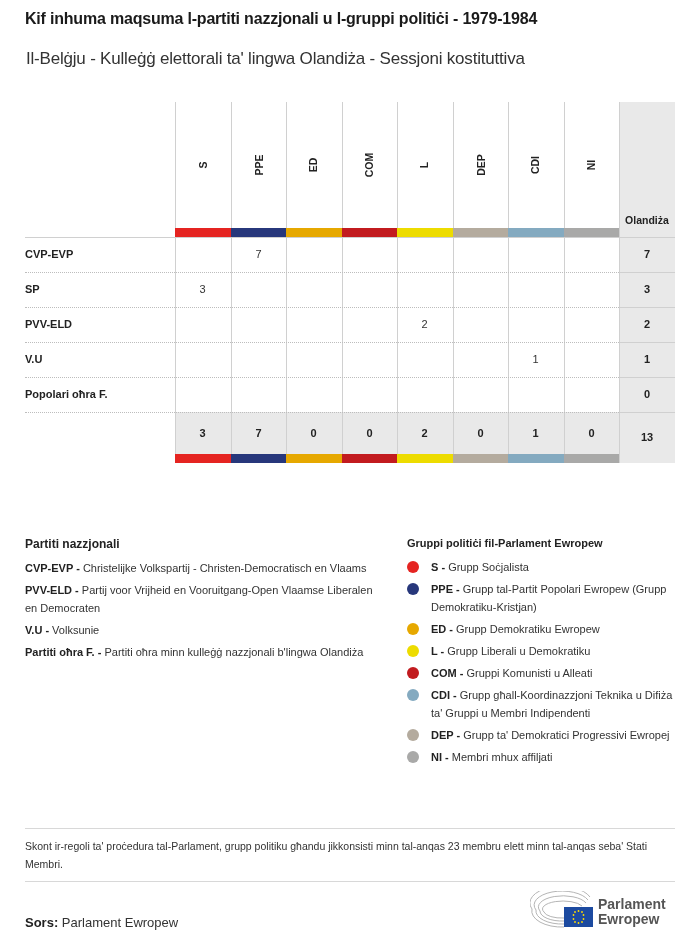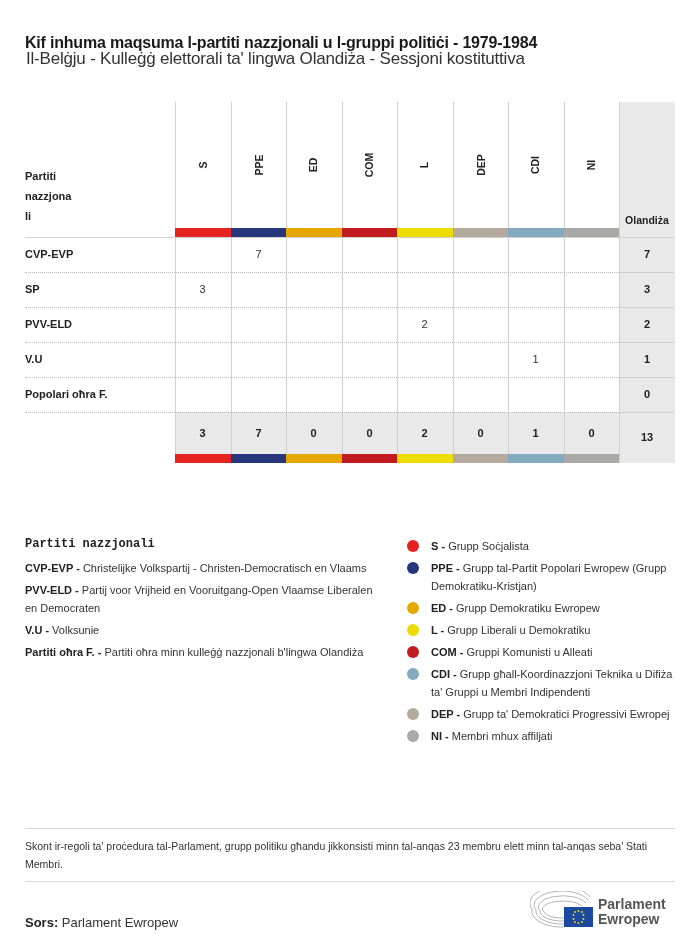--- a/index.html
+++ b/index.html
@@ -1,19 +1,19 @@
 <!DOCTYPE html>
 <html><head>
 <meta charset="utf-8">
 <style>
   * { box-sizing: border-box; margin: 0; padding: 0; }
   html, body { width: 700px; height: 949px; background: #fff; overflow: hidden; }
   body { font-family: "Liberation Sans", "DejaVu Sans", sans-serif; color: #222; position: relative; }
 
-  .title { position: absolute; left: 25px; top: 34px; font-size: 16px; font-weight: bold; color: #1a1a1a; letter-spacing: -0.2px; }
+  .title { position: absolute; left: 25px; top: 10px; font-size: 16px; font-weight: bold; color: #1a1a1a; letter-spacing: -0.2px; }
   .subtitle { position: absolute; left: 26px; top: 49px; font-size: 17px; color: #333; letter-spacing: -0.2px; }
 
   
   .tbl { position: absolute; left: 25px; top: 102px; width: 650px; height: 361px; }
   .corner-label { position: absolute; left: 0; top: 64px; width: 60px; font-size: 11px; font-weight: bold; line-height: 20px; color: #222; }
   .vline { position: absolute; top: 0; width: 1px; background: #d0d0d0; height: 361px; }
   .colhead { position: absolute; top: 0; height: 126px; width: 55px; display: flex; align-items: center; justify-content: center; }
   .colhead span { transform: rotate(-90deg); font-size: 10.5px; font-weight: bold; white-space: nowrap; color: #222; }
   .cbar { position: absolute; top: 126px; height: 9px; }
   .totals-col { position: absolute; left: 594px; top: 0; width: 56px; height: 361px; background: #e9e9e9; }
@@ -27,21 +27,21 @@
   .row-sep { position: absolute; left: 0; width: 594px; height: 0; border-top: 1px dotted #bdbdbd; }
   .row-sep-tot { position: absolute; left: 594px; width: 56px; height: 1px; background: #d0d0d0; }
 
   .sumrow { position: absolute; left: 150px; top: 310px; width: 444px; height: 42px; background: #e9e9e9; }
   .sumcell { position: absolute; top: 310px; height: 42px; width: 55px; line-height: 42px; text-align: center; font-size: 11px; font-weight: bold; color: #222; }
   .grand { position: absolute; left: 594px; top: 310px; width: 56px; height: 51px; line-height: 51px; text-align: center; font-size: 11px; font-weight: bold; color: #222; }
   .bbar { position: absolute; top: 352px; height: 9px; }
 
   
   .leg-left { position: absolute; left: 25px; top: 537px; width: 355px; }
-  .leg-left h3 { font-family: Liberation Mono, monospace; font-size: 12px; font-weight: bold; color: #222; margin-bottom: 8px; }
+  .leg-left h3 { font-family: Liberation Sans, sans-serif; font-size: 12px; font-weight: bold; color: #222; margin-bottom: 8px; }
   .leg-left .item { font-size: 11px; line-height: 18px; color: #333; margin-bottom: 4px; }
   .leg-left .item b { color: #222; }
 
   .leg-right { position: absolute; left: 407px; top: 537px; width: 270px; }
   .leg-right h3 { font-size: 11px; font-weight: bold; color: #222; margin-bottom: 9px; }
   .leg-right .item { position: relative; padding-left: 24px; font-size: 11px; line-height: 18px; color: #333; margin-bottom: 4px; }
   .leg-right .item b { color: #222; }
   .dot { position: absolute; left: 0; top: 3px; width: 12px; height: 12px; border-radius: 50%; }
 
   .hr { position: absolute; left: 25px; width: 650px; height: 1px; background: #d8d8d8; }
@@ -54,25 +54,20 @@
 </style>
 </head>
 <body>
 
 <div class="title">Kif inhuma maqsuma l-partiti nazzjonali u l-gruppi politiċi - 1979-1984</div>
 <div class="subtitle">Il-Belġju - Kulleġġ elettorali ta' lingwa Olandiża - Sessjoni kostituttiva</div>
 
 <div class="tbl" id="tbl">
   <div class="sumrow"></div>
     <div class="totals-col"></div>
-  <div class="corner-label">
-    <div>Partiti</div>
-    <div>nazzjona</div>
-    <div>li</div>
-  </div>
   <div class="totals-head">Olandiża</div>
   <div class="header-rule"></div>
 <div class="vline" style="left: 150px;"></div>
     <div class="vline" style="left: 206px;"></div>
     <div class="vline" style="left: 261px;"></div>
     <div class="vline" style="left: 317px;"></div>
     <div class="vline" style="left: 372px;"></div>
     <div class="vline" style="left: 428px;"></div>
     <div class="vline" style="left: 483px;"></div>
     <div class="vline" style="left: 539px;"></div>
@@ -202,20 +197,21 @@
   <h3>Partiti nazzjonali</h3>
   <div id="legLeft">
       <div class="item"><b>CVP-EVP -</b> <span>Christelijke Volkspartij - Christen-Democratisch en Vlaams</span></div>
       <div class="item"><b>PVV-ELD -</b> <span>Partij voor Vrijheid en Vooruitgang-Open Vlaamse Liberalen en Democraten</span></div>
       <div class="item"><b>V.U -</b> <span>Volksunie</span></div>
       <div class="item"><b>Partiti oħra F. -</b> <span>Partiti oħra minn kulleġġ nazzjonali b'lingwa Olandiża</span></div>
     </div>
 </div>
 
 <div class="leg-right">
+  <h3>Gruppi politiċi fil-Parlament Ewropew</h3>
   <div id="legRight">
       <div class="item"><span class="dot" style="background: rgb(229, 36, 33);"></span><b>S -</b> <span>Grupp Soċjalista</span></div>
       <div class="item"><span class="dot" style="background: rgb(39, 55, 123);"></span><b>PPE -</b> <span>Grupp tal-Partit Popolari Ewropew (Grupp Demokratiku-Kristjan)</span></div>
       <div class="item"><span class="dot" style="background: rgb(230, 168, 0);"></span><b>ED -</b> <span>Grupp Demokratiku Ewropew</span></div>
       <div class="item"><span class="dot" style="background: rgb(237, 220, 0);"></span><b>L -</b> <span>Grupp Liberali u Demokratiku</span></div>
       <div class="item"><span class="dot" style="background: rgb(194, 27, 31);"></span><b>COM -</b> <span>Gruppi Komunisti u Alleati</span></div>
       <div class="item"><span class="dot" style="background: rgb(132, 170, 192);"></span><b>CDI -</b> <span>Grupp għall-Koordinazzjoni Teknika u Difiża ta' Gruppi u Membri Indipendenti</span></div>
       <div class="item"><span class="dot" style="background: rgb(180, 171, 158);"></span><b>DEP -</b> <span>Grupp ta' Demokratici Progressivi Ewropej</span></div>
       <div class="item"><span class="dot" style="background: rgb(169, 169, 168);"></span><b>NI -</b> <span>Membri mhux affiljati</span></div>
     </div>

